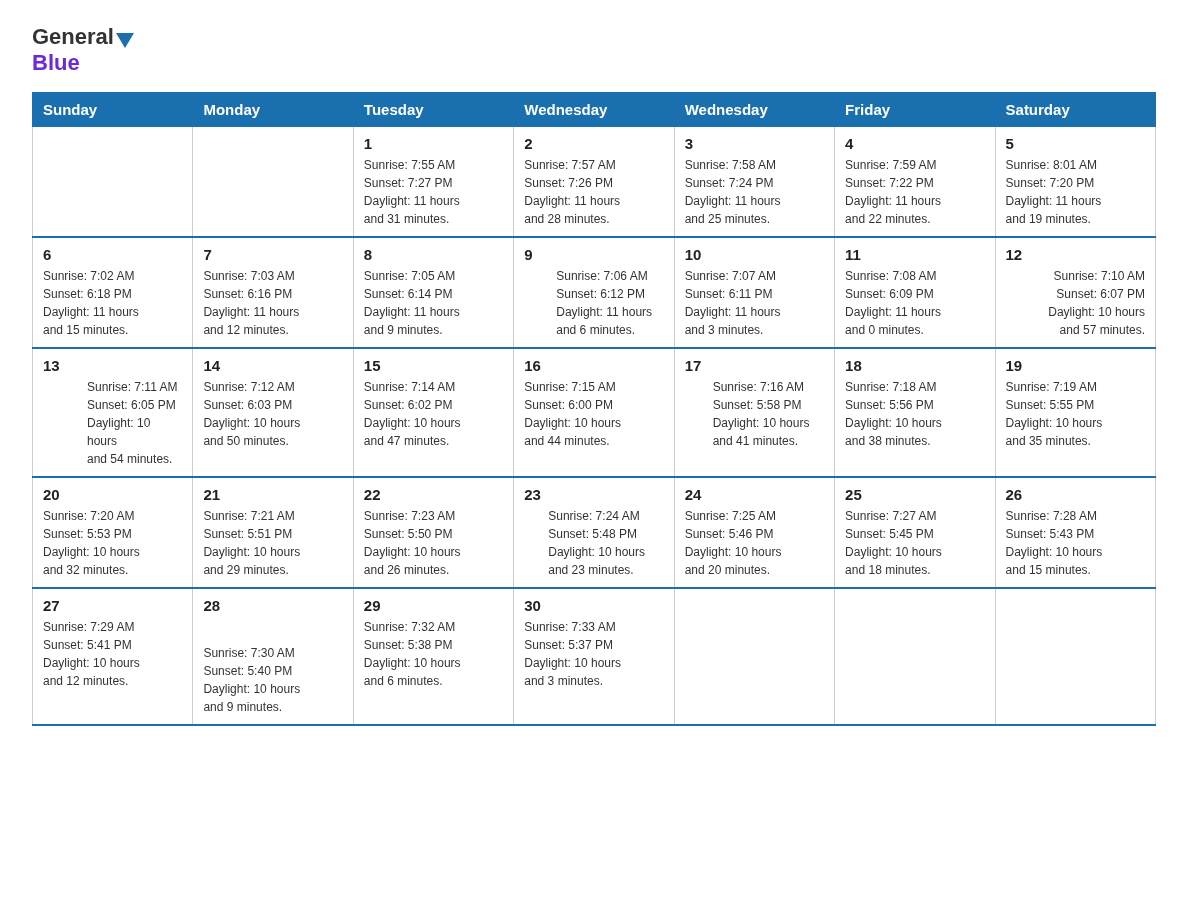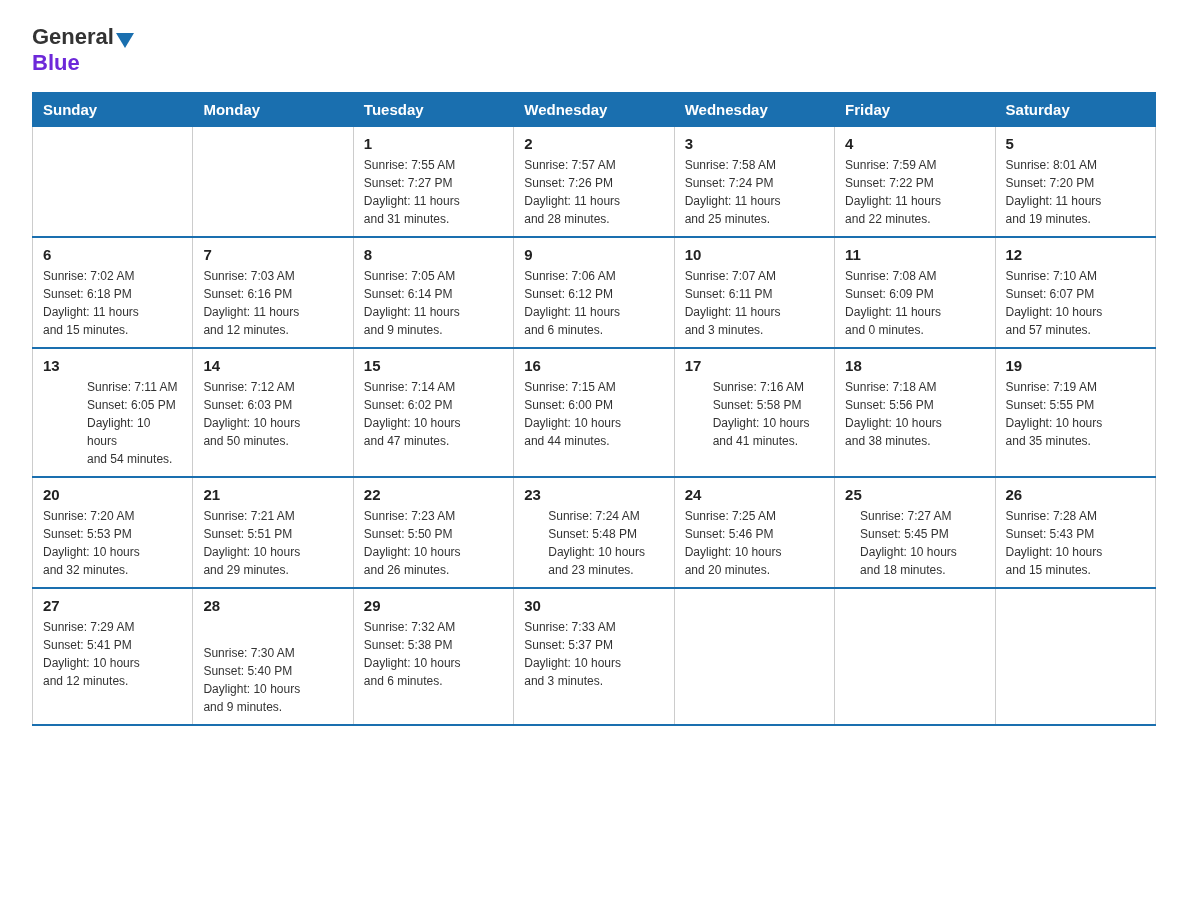--- a/index.html
+++ b/index.html
@@ -182,42 +182,42 @@
         </td>
         <td>
           <span class="day-number">8</span>
           <div class="day-info" style="white-space: pre-line;">Sunrise: 7:05 AM
 Sunset: 6:14 PM
 Daylight: 11 hours
 and 9 minutes.</div>
         </td>
         <td>
           <span class="day-number">9</span>
-          <div class="day-info" style="white-space: pre-line;">Sunrise: 7:06 AM
+          <div class="day-info" style="white-space: pre-line; margin-left: 32px;">Sunrise: 7:06 AM
 Sunset: 6:12 PM
 Daylight: 11 hours
 and 6 minutes.</div>
         </td>
         <td>
           <span class="day-number">10</span>
           <div class="day-info" style="white-space: pre-line;">Sunrise: 7:07 AM
 Sunset: 6:11 PM
 Daylight: 11 hours
 and 3 minutes.</div>
         </td>
         <td>
           <span class="day-number">11</span>
           <div class="day-info" style="white-space: pre-line;">Sunrise: 7:08 AM
 Sunset: 6:09 PM
 Daylight: 11 hours
 and 0 minutes.</div>
         </td>
         <td>
           <span class="day-number">12</span>
-          <div class="day-info" style="white-space: pre-line;">Sunrise: 7:10 AM
+          <div class="day-info" style="white-space: pre-line; text-align: right;">Sunrise: 7:10 AM
 Sunset: 6:07 PM
 Daylight: 10 hours
 and 57 minutes.</div>
         </td>
       </tr>
       <tr>
         <td>
           <span class="day-number">13</span>
           <div class="day-info" style="white-space: pre-line; margin-left: 44px;">Sunrise: 7:11 AM
 Sunset: 6:05 PM
@@ -298,21 +298,21 @@
         </td>
         <td>
           <span class="day-number">24</span>
           <div class="day-info" style="white-space: pre-line;">Sunrise: 7:25 AM
 Sunset: 5:46 PM
 Daylight: 10 hours
 and 20 minutes.</div>
         </td>
         <td>
           <span class="day-number">25</span>
-          <div class="day-info" style="white-space: pre-line; margin-left: 15px;">Sunrise: 7:27 AM
+          <div class="day-info" style="white-space: pre-line;">Sunrise: 7:27 AM
 Sunset: 5:45 PM
 Daylight: 10 hours
 and 18 minutes.</div>
         </td>
         <td>
           <span class="day-number">26</span>
           <div class="day-info" style="white-space: pre-line;">Sunrise: 7:28 AM
 Sunset: 5:43 PM
 Daylight: 10 hours
 and 15 minutes.</div>

